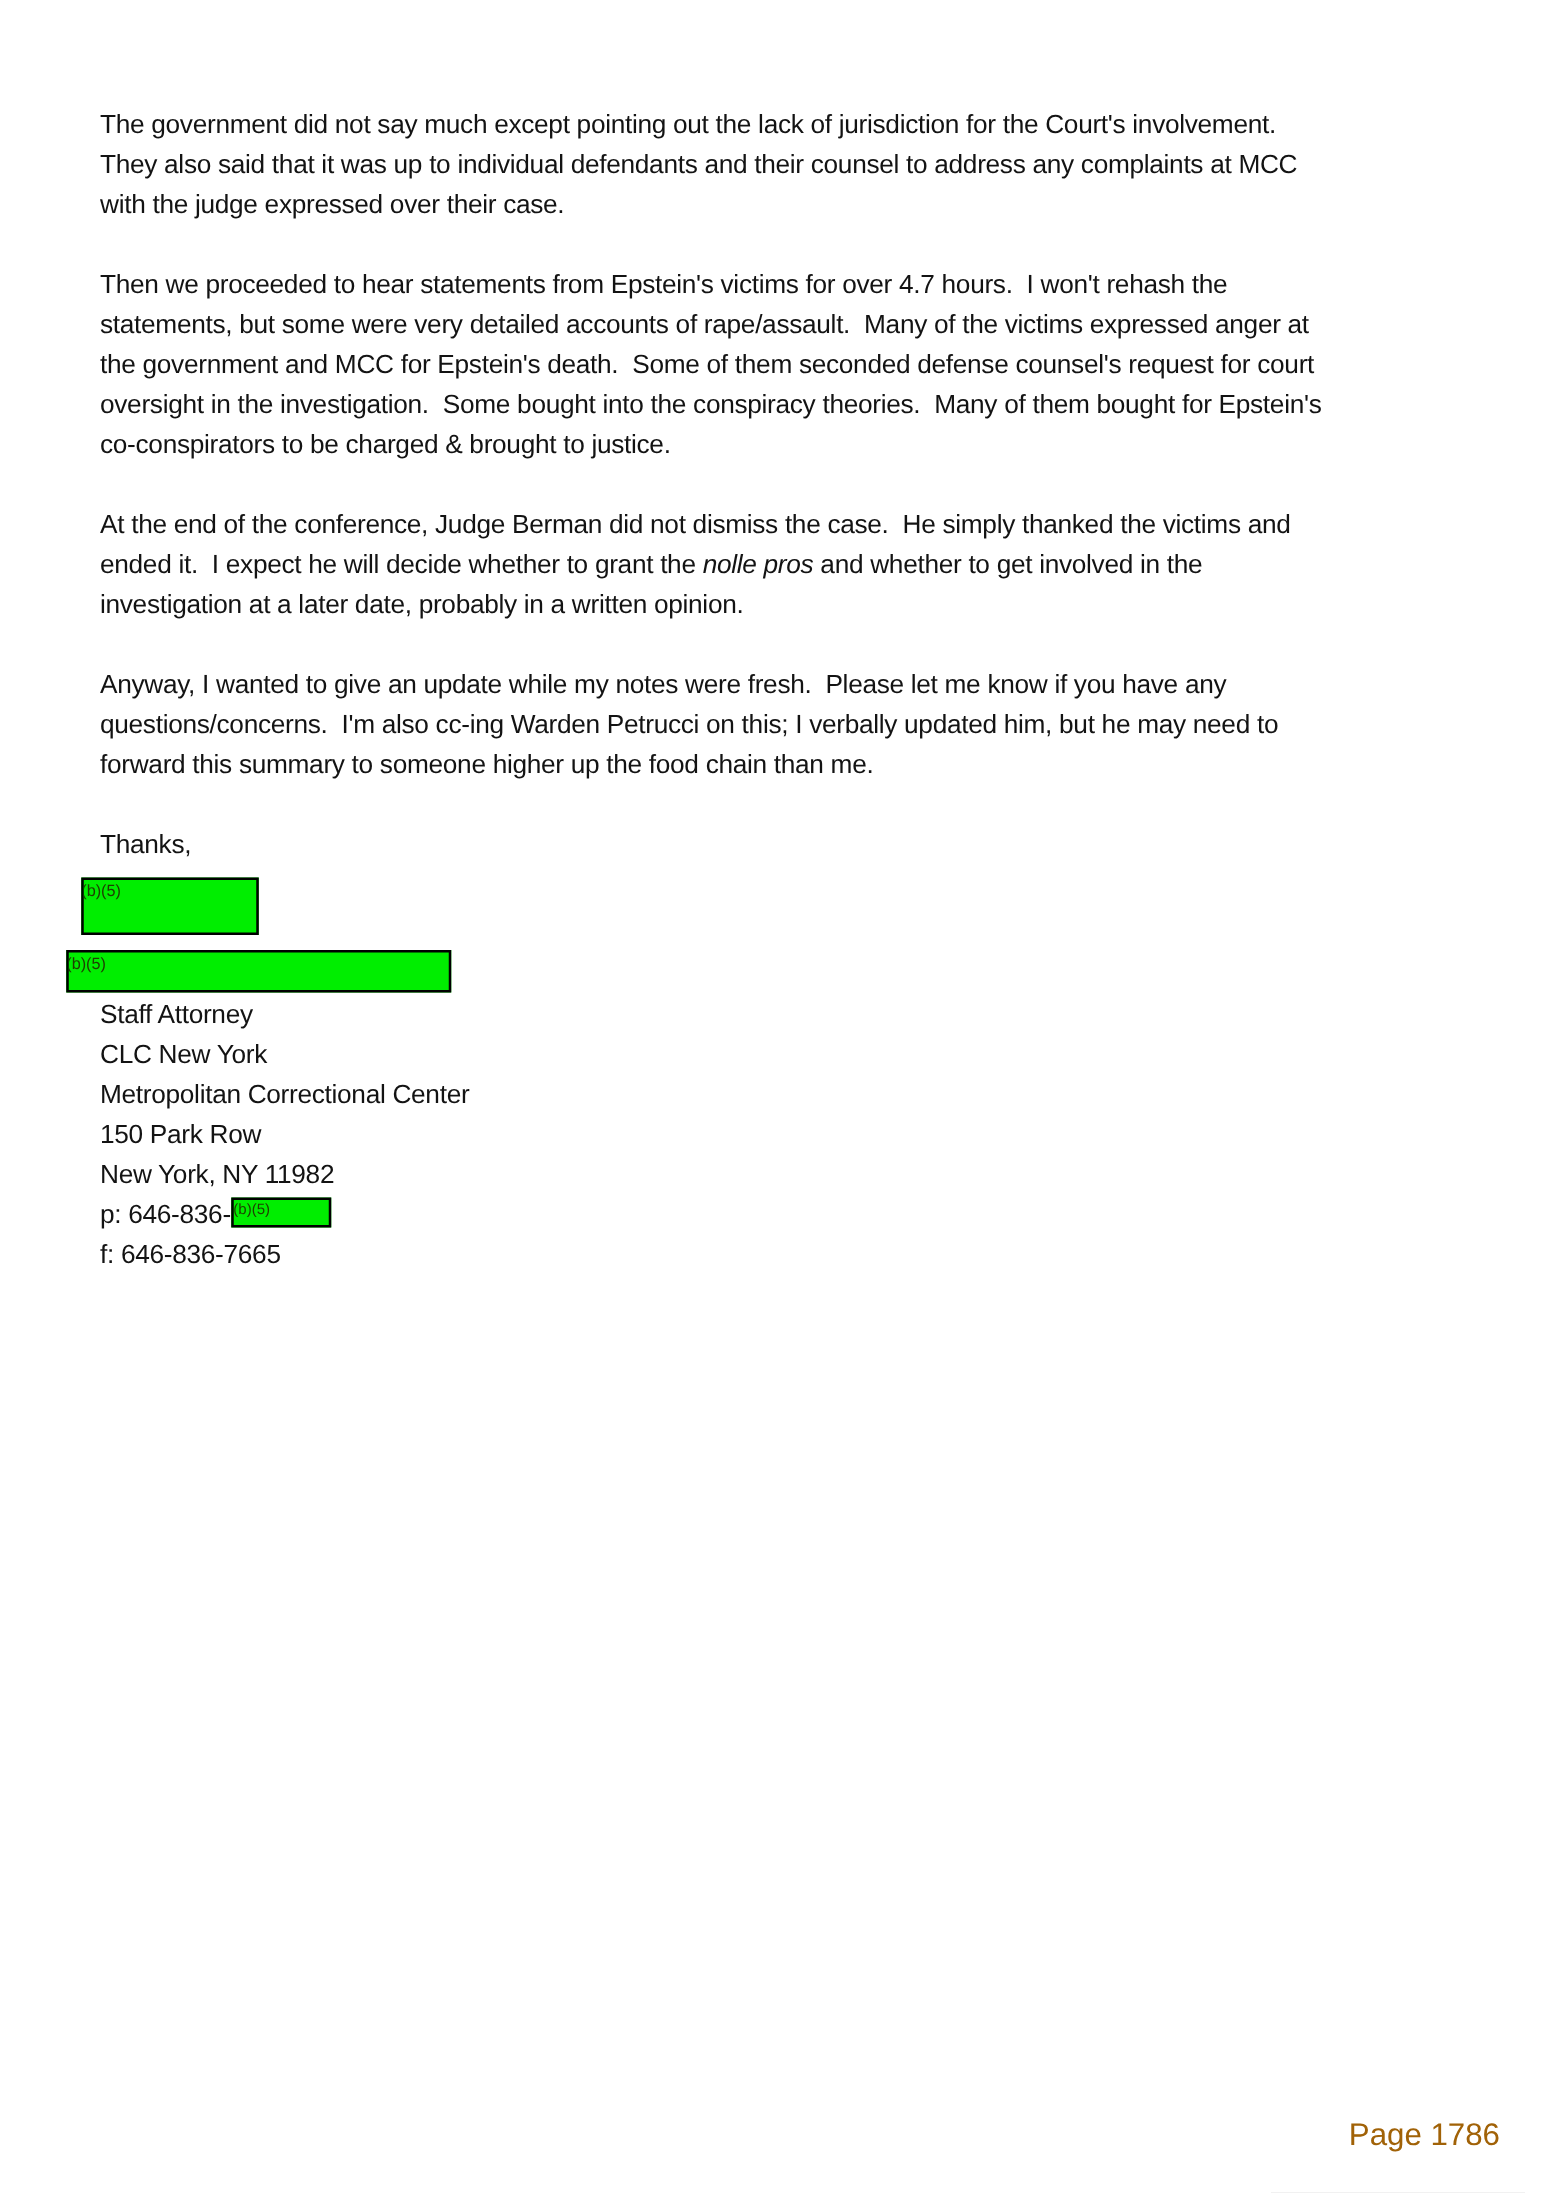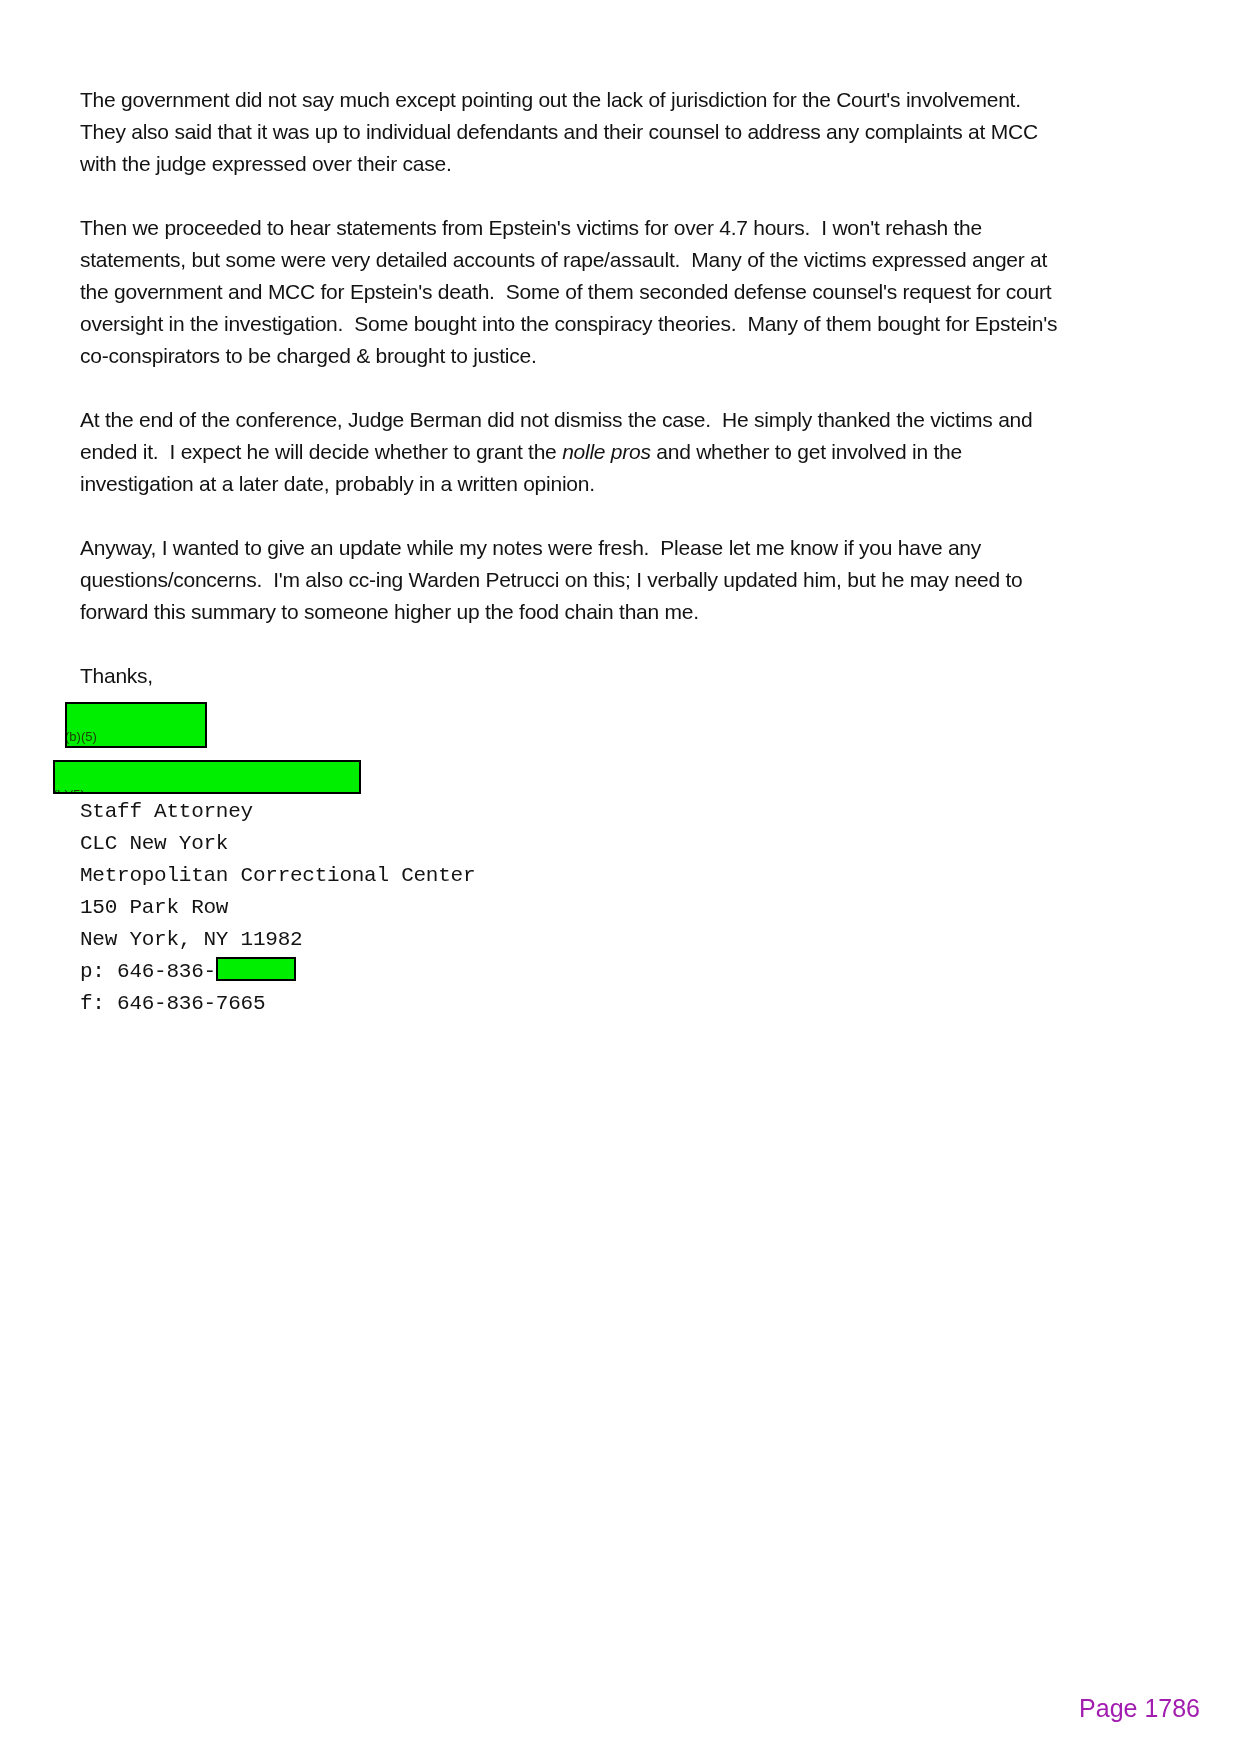--- a/index.html
+++ b/index.html
@@ -35,51 +35,50 @@
   }
   .red-label {
     display: block;
     font-size: 13px;
     line-height: 15px;
     letter-spacing: 0;
     padding: 1px 0 0 0;
     margin-left: -2px;
     color: #1e4000;
     white-space: pre;
-    margin-top: 24px;
   }
   .box-name {
     width: 142px;
     height: 46px;
     margin: 10px 0 12px -15px;
   }
   .box-title {
     width: 308px;
     height: 34px;
     margin: 0 0 2px -27px;
   }
   .box-phone {
     display: inline-block;
     width: 80px;
     height: 24px;
     vertical-align: -4px;
   }
   .box-phone .red-label { font-size: 12px; line-height: 13px; margin-left: 0; }
 
-  .signature { margin: 0; font-family: Liberation Mono, monospace; }
+  .signature { margin: 0; }
   .sig-line { white-space: pre; }
 
   .page-number {
     position: absolute;
     top: 1694px;
     right: 60px;
     font-size: 25px;
     line-height: 28px;
     letter-spacing: 0;
-    color: #a21caf;
+    color: #a16207;
   }
 </style>
 </head>
 <body>
 
 <div class="page">
   <div class="content">
 
     <div class="para">
       <div class="line">The government did not say much except pointing out the lack of jurisdiction for the Court's involvement.</div>

